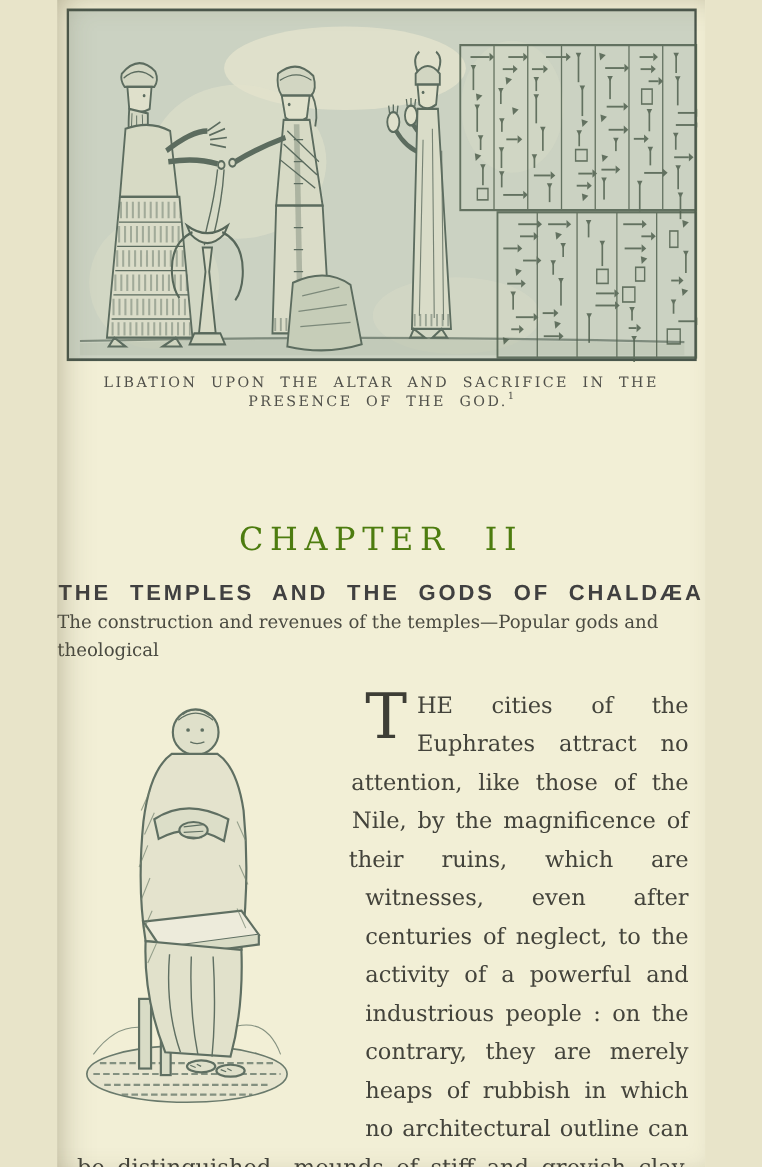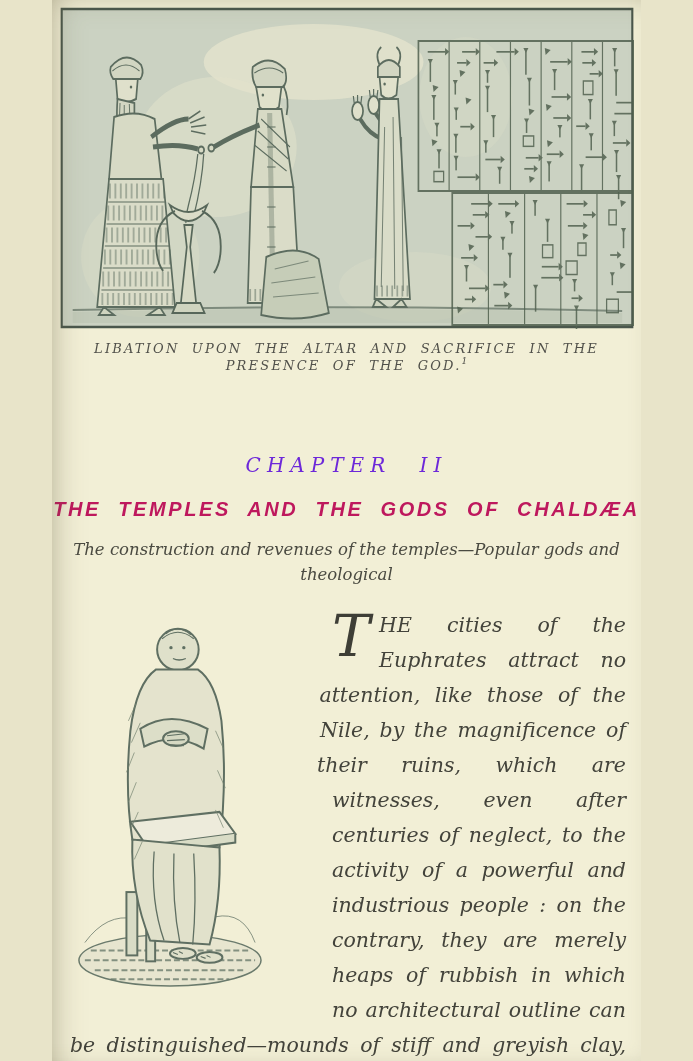--- a/index.html
+++ b/index.html
@@ -1,44 +1,44 @@
 <!DOCTYPE html>
 <html><head>
 <meta charset="utf-8">
 <style>
   html,body{margin:0;padding:0;background:#e8e4c9;}
   .page{
     position:relative;width:589px;height:1061px;margin:0 auto;
     background:#f2efd6;overflow:hidden;
-    font-family:"DejaVu Serif", serif;color:#45453c;font-style:italic;
+    font-family:"DejaVu Serif", serif;color:#45453c;
   }
   .page::after{
     content:"";position:absolute;left:0;top:0;right:0;bottom:0;pointer-events:none;
     box-shadow:inset 20px 12px 34px -24px rgba(96,88,56,.55),
                inset -10px -14px 28px -26px rgba(96,88,56,.30);
   }
   
   .plate-wrap{margin:7px 7px 0 8px;height:322px;}
   .plate-wrap svg{display:block;width:100%;height:100%;}
   .plate-caption{
     margin-top:12px;text-align:center;
     font-size:13px;letter-spacing:2.2px;word-spacing:6px;color:#50504a;
   }
   .plate-caption sup{font-size:9px;vertical-align:6px;letter-spacing:0;}
   
   .chapter-title{
-    margin-top:80px;text-align:center;font-size:20px;font-weight:normal;
-    letter-spacing:6px;word-spacing:16px;color:#6d28d9;
+    margin-top:100px;text-align:center;font-size:29px;font-weight:normal;
+    letter-spacing:6px;word-spacing:16px;color:#4d7c0f;
   }
   .chapter-subtitle{
     margin-top:21px;text-align:center;
     font-family:"Liberation Sans", sans-serif;font-weight:bold;
-    font-size:20px;letter-spacing:2.6px;word-spacing:9px;color:#be185d;
-  }
-  .chapter-summary{margin-top:16px;text-align:center;font-size:16.5px;line-height:25px;color:#4a4a41;}
+    font-size:20px;letter-spacing:2.6px;word-spacing:9px;color:#404040;
+  }
+  .chapter-summary{margin-top:2px;text-align:left;font-size:16.5px;line-height:25px;color:#4a4a41;}
   
   .body-block{margin:17px 15px 0 18px;}
   .scribe-float{
     float:left;width:262px;height:386px;
     shape-outside:polygon(0px 0px,124px 0px,124px 58px,216px 72px,242px 108px,238px 150px,232px 188px,262px 212px,262px 386px,0px 386px);
     shape-margin:8px;margin:4px 0 0 0;
   }
   .scribe-float svg{display:block;width:196px;height:382px;}
   .body-par{
     font-size:20.5px;line-height:35px;color:#43433b;

